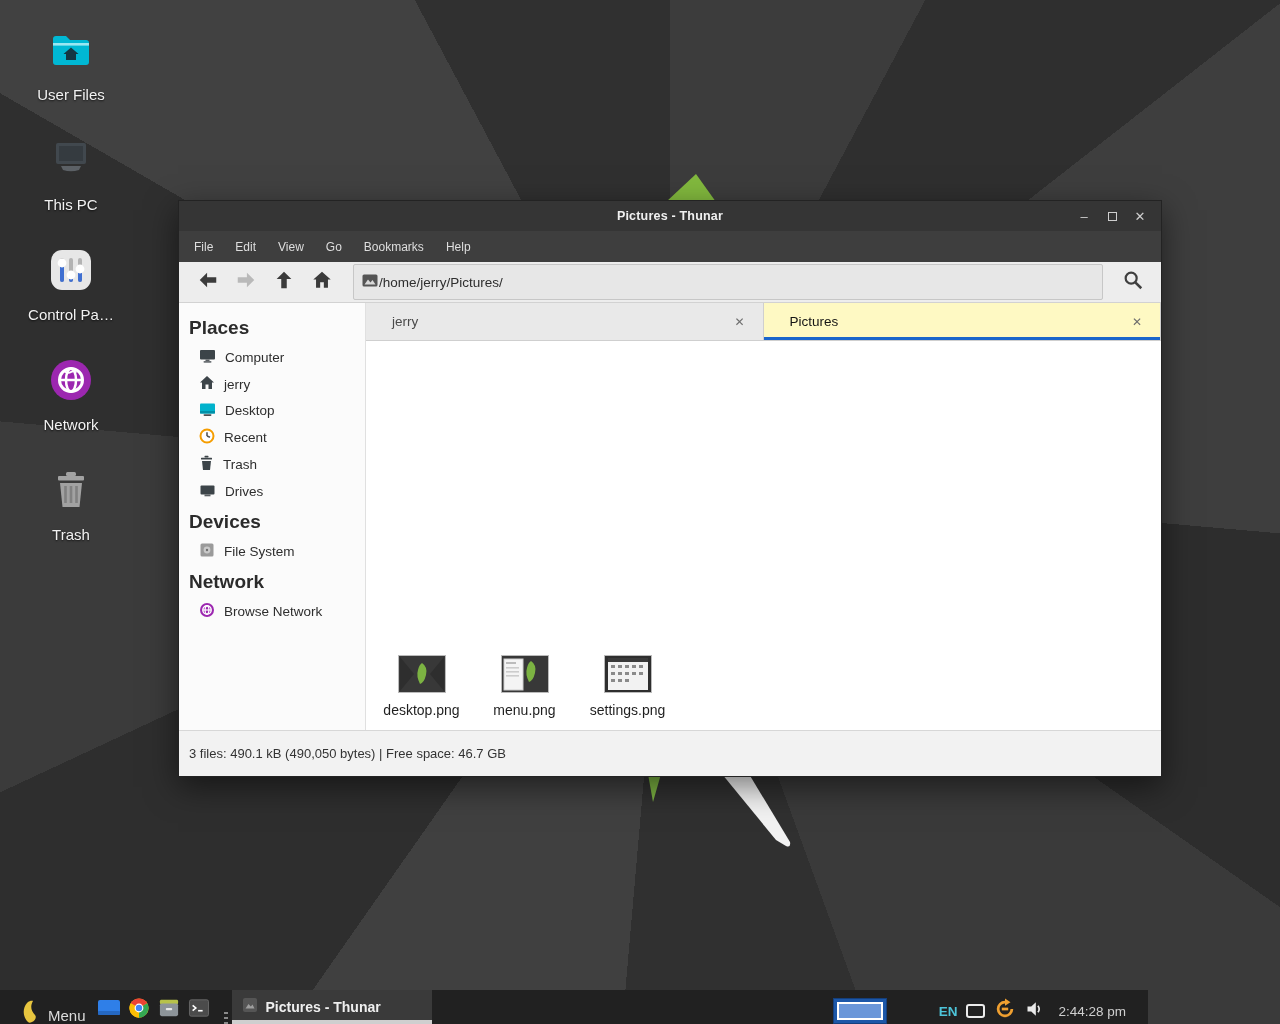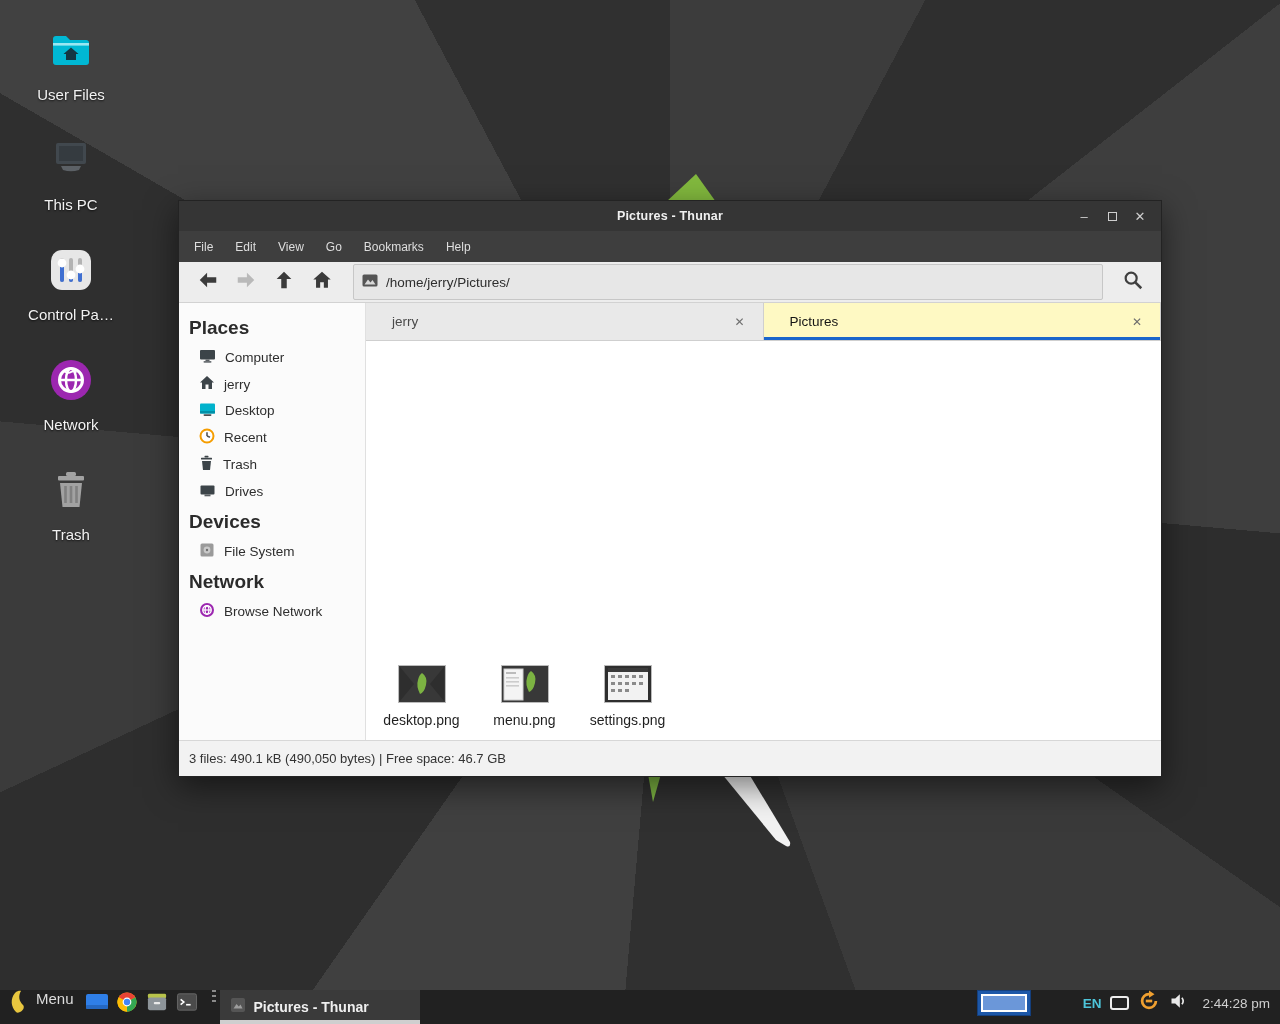--- a/index.html
+++ b/index.html
@@ -54,21 +54,21 @@
   .menu-item { color:#dedede; font-size:12px; padding:5px 11px; cursor:pointer; }
 
   .toolbar {
     height:41px; background:#ededed; border-bottom:1px solid #d2d2d2;
     display:flex; align-items:center; padding:0 12px; gap:4px; flex:0 0 auto;
   }
   .nav-btn { width:34px; height:30px; display:flex; align-items:center; justify-content:center; cursor:pointer; border-radius:3px; }
   .pathbar {
     flex:1; height:28px; margin:0 10px; background:#e7e7e7;
     border:1px solid #c7c7c7; border-radius:2px;
-    display:flex; align-items:center; gap:8px; padding:17px 8px; cursor:text;
+    display:flex; align-items:center; gap:1px; padding:17px 8px; cursor:text;
   }
   .pathbar .path-text { font-size:13.5px; color:#2e2e2e; }
   .search-btn { width:32px; height:30px; display:flex; align-items:center; justify-content:center; cursor:pointer; border-radius:3px; }
 
   .win-body { flex:1; display:flex; flex-direction:column; min-height:0; }
   .content-row { flex:1; display:flex; min-height:0; }
 
   .sidebar {
     width:187px; background:#fbfbfb; border-right:1px solid #e0e0e0;
     padding-top:8px; overflow:hidden; flex:0 0 auto;
@@ -90,29 +90,29 @@
 
   .files-area { flex:1; background:#fff; padding:12px 4px; display:flex; align-items:flex-end; }
   .file-item {
     width:103px; display:flex; flex-direction:column; align-items:center;
     padding-top:4px; cursor:pointer; border-radius:3px;
   }
   .file-thumb { width:48px; height:38px; }
   .file-name { margin-top:9px; font-size:14px; color:#1f1f1f; }
 
   .statusbar {
-    height:36px; background:#f2f2f2; border-top:1px solid #d7d7d7;
+    height:46px; background:#f2f2f2; border-top:1px solid #d7d7d7;
     display:flex; align-items:center; padding-left:10px;
     font-size:13px; color:#333; flex:0 0 auto;
   }
 
   
   .taskbar {
-    left:0; bottom:0; width:1280px; height:34px; background:#212121;
-    display:flex; align-items:flex-start; padding:0 6px; gap:0;
+    left:0; bottom:0; width:1148px; height:34px; background:#212121;
+    display:flex; align-items:flex-end; padding:0 18px; gap:0;
   }
   .tb-logo { width:22px; height:24px; margin:0 4px 0 2px; cursor:pointer; }
   .tb-menu-label { color:#dcdcdc; font-size:15px; padding:0 8px 0 2px; cursor:pointer; }
   .tb-launcher { width:30px; height:28px; display:flex; align-items:center; justify-content:center; cursor:pointer; border-radius:3px; }
   .tb-grip { display:flex; flex-direction:column; gap:3px; margin:0 4px 0 10px; }
   .tb-grip i { display:block; width:4px; height:2px; background:#8a8a8a; }
   .task-button {
     width:200px; height:34px; background:#3a3a3a; position:relative;
     display:flex; align-items:center; gap:8px; padding:0 10px; cursor:pointer;
   }

